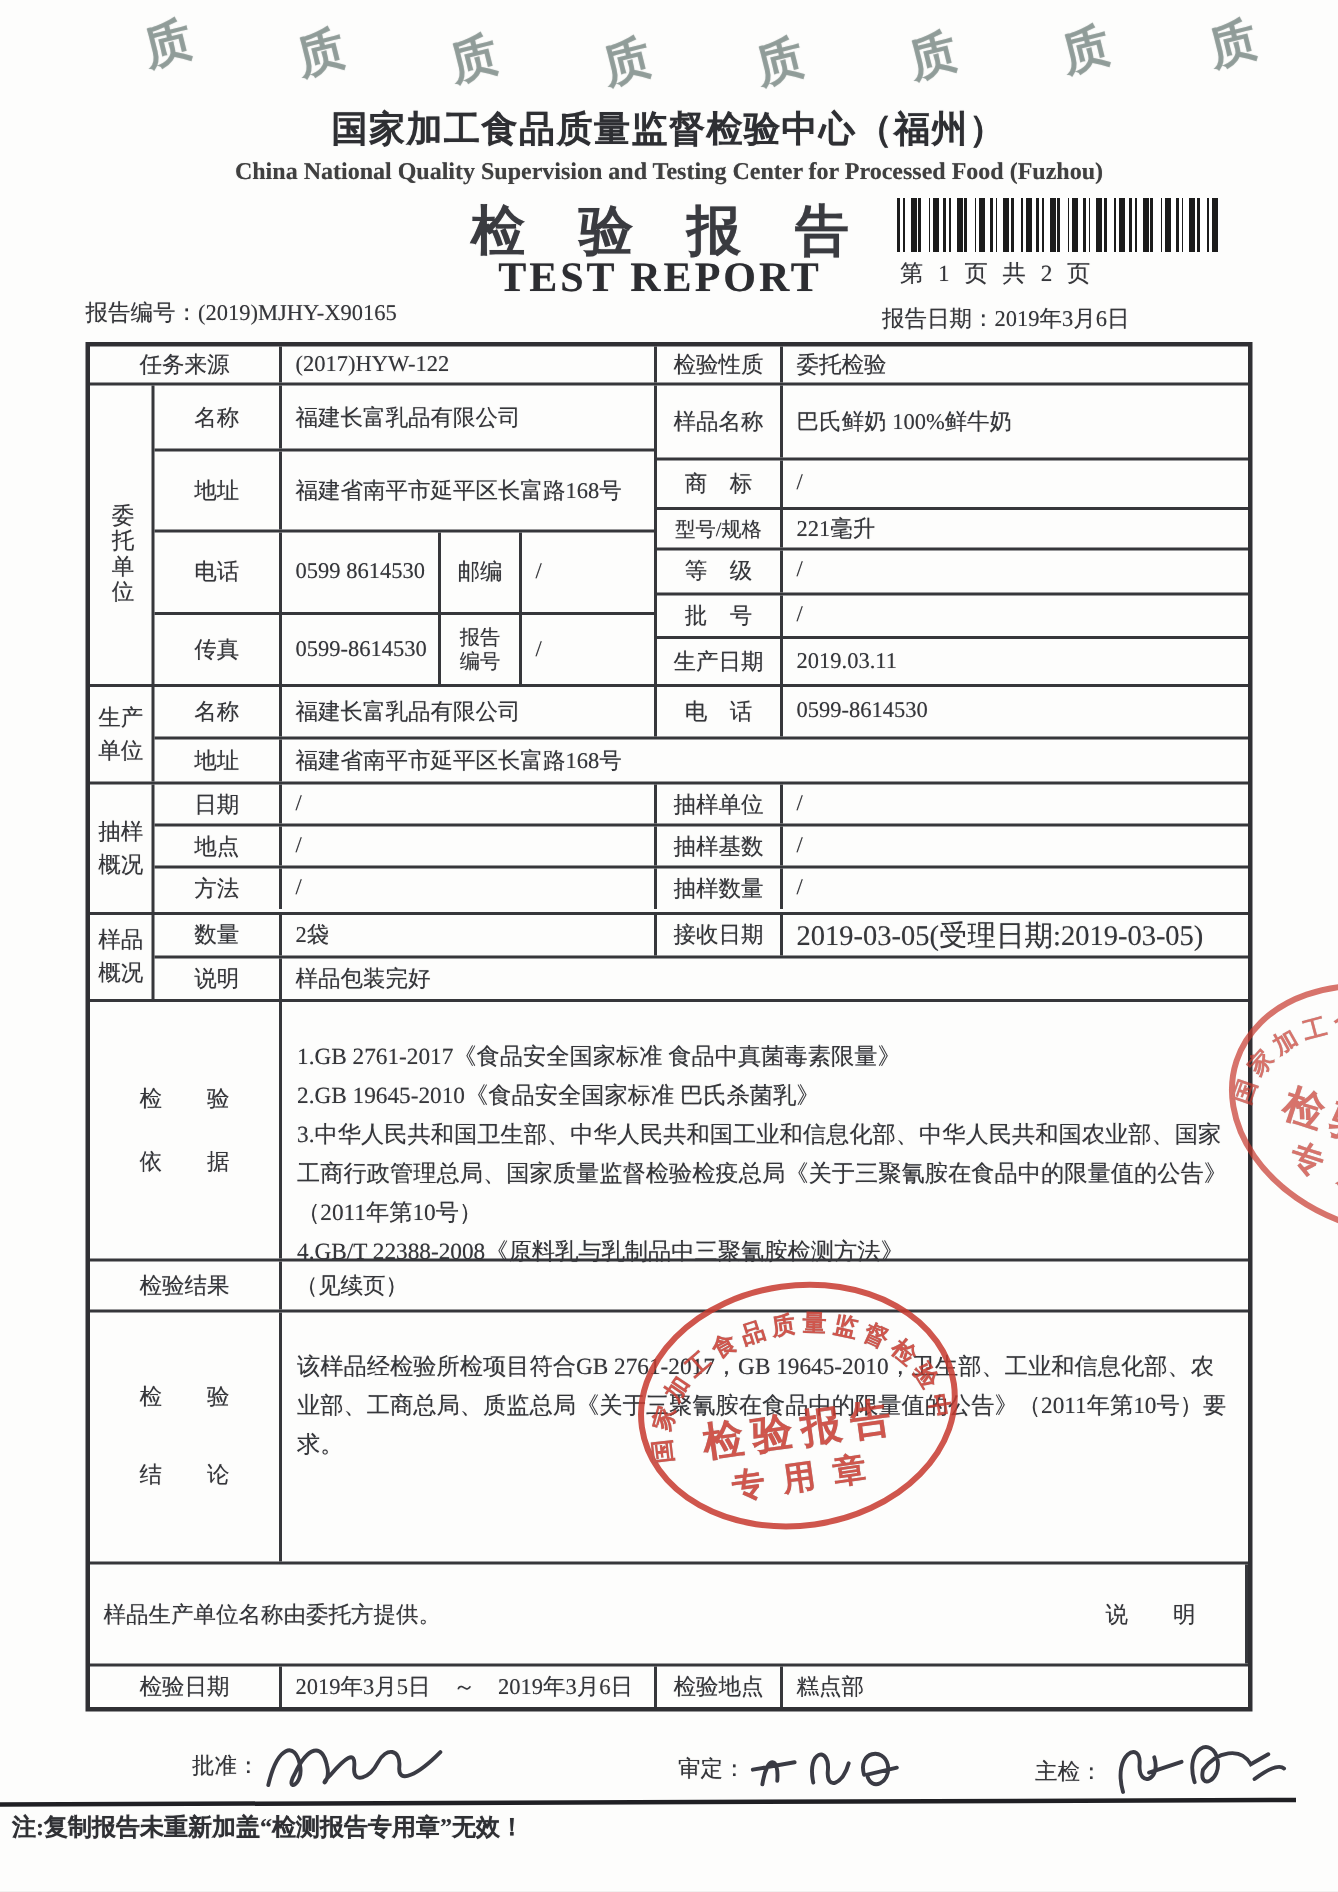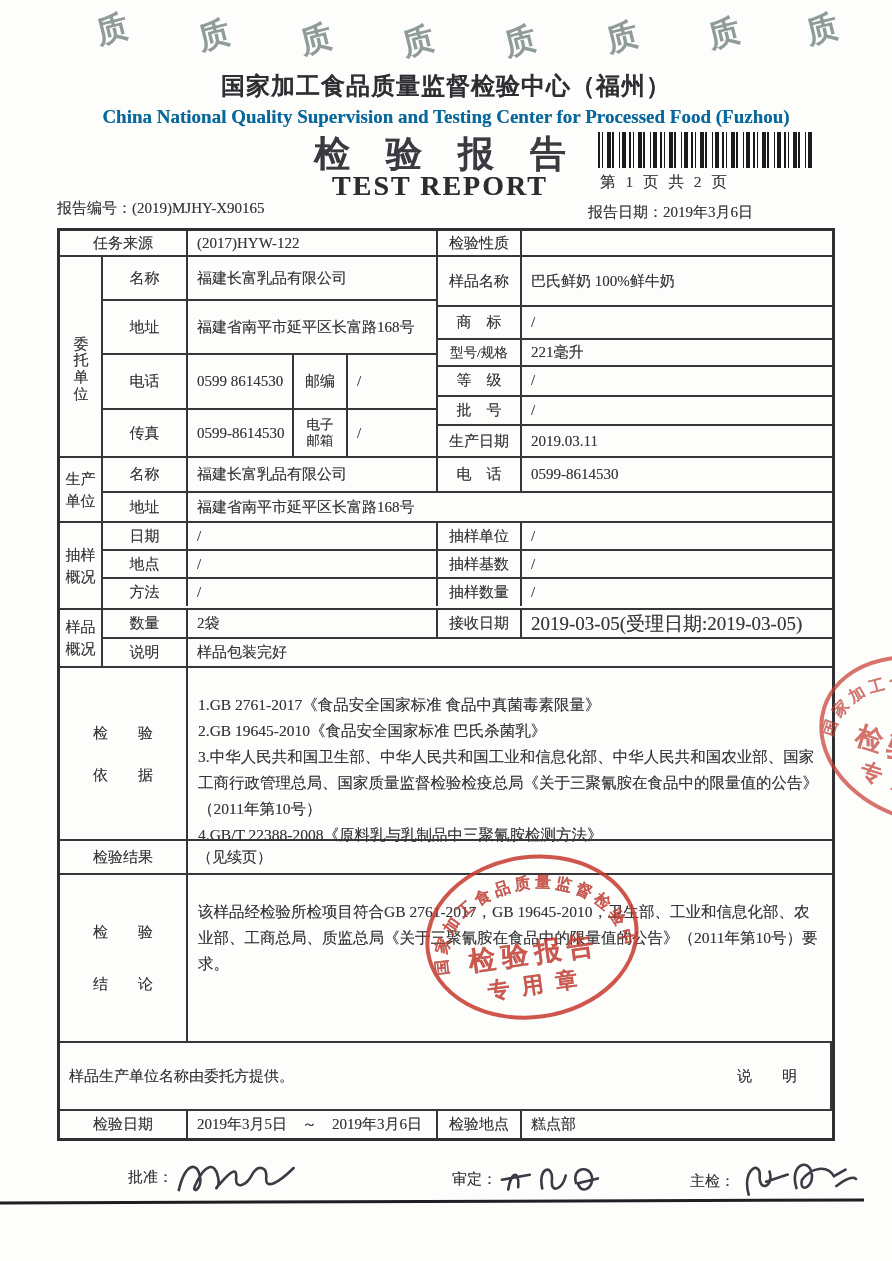--- a/index.html
+++ b/index.html
@@ -13,21 +13,21 @@
   .abs { position:absolute; }
   .scan { text-shadow:0 0 0.5px rgba(70,70,75,0.55); }
 
   
   .wm { position:absolute; font-size:32px; color:rgba(125,170,148,0.28);
         transform:rotate(-14deg); font-weight:bold; }
 
   
   .hdr-center { left:60px; top:70px; width:772px; text-align:center; }
   .org-cn { font-size:24px; font-weight:700; letter-spacing:1px; color:#2e2f33; }
-  .org-en { font-size:19px; font-weight:700; margin-top:4px; color:#0369a1; }
+  .org-en { font-size:16px; font-weight:700; margin-top:4px; color:#404040; }
   .title-cn { position:absolute; left:160px; top:130px; width:560px; text-align:center;
               font-size:36px; font-weight:600; color:#3a3b40; }
   .title-en { position:absolute; left:160px; top:170px; width:560px; text-align:center;
               font-size:28px; font-weight:700; letter-spacing:2px; color:#2c2d31; }
   .barcode { left:598px; top:132px; width:214px; height:36px;
     background:repeating-linear-gradient(90deg,
       #1c1c1c 0 2px, #fff 2px 4px, #1c1c1c 4px 5px, #fff 5px 9px,
       #1c1c1c 9px 13px, #fff 13px 14px, #1c1c1c 14px 16px, #fff 16px 21px,
       #1c1c1c 21px 22px, #fff 22px 24px, #1c1c1c 24px 28px, #fff 28px 31px); }
   .page-info { left:600px; top:172px; font-size:15.5px; letter-spacing:3px; }
@@ -87,20 +87,21 @@
   <div class="abs page-info">第 1 页  共 2 页</div>
   <div class="abs report-no"><span>报告编号：</span><span>(2019)MJHY-X90165</span></div>
   <div class="abs report-date"><span>报告日期：</span><span>2019年3月6日</span></div>
 
   <div class="tbl">
 
     <div class="band bb" style="height:26px">
       <div class="cell lab br" style="width:128px">任务来源</div>
       <div class="cell val br" style="width:250px">(2017)HYW-122</div>
       <div class="cell lab br" style="width:84px">检验性质</div>
+      <div class="cell val flex1">委托检验</div>
     </div>
 
     <div class="band bb" style="height:201px">
       <div style="width:378px;display:flex" class="br">
         <div class="grp-v br">委托单位</div>
         <div class="col flex1">
           <div class="row bb" style="height:44px">
             <div class="cell lab br" style="width:85px">名称</div>
             <div class="cell val flex1">福建长富乳品有限公司</div>
           </div>
@@ -110,21 +111,21 @@
           </div>
           <div class="row bb" style="height:55px">
             <div class="cell lab br" style="width:85px">电话</div>
             <div class="cell val br" style="width:106px">0599 8614530</div>
             <div class="cell lab br" style="width:54px">邮编</div>
             <div class="cell val flex1">/</div>
           </div>
           <div class="row" style="height:46px">
             <div class="cell lab br" style="width:85px">传真</div>
             <div class="cell val br" style="width:106px">0599-8614530</div>
-            <div class="cell lab br small" style="width:54px">电子邮箱</div>
+            <div class="cell lab br small" style="width:54px">报告编号</div>
             <div class="cell val flex1">/</div>
           </div>
         </div>
       </div>
       <div class="col flex1">
         <div class="row bb" style="height:51px">
           <div class="cell lab br" style="width:84px">样品名称</div>
           <div class="cell val flex1">巴氏鲜奶 100%鲜牛奶</div>
         </div>
         <div class="row bb" style="height:33px">
@@ -272,14 +273,15 @@
   <div class="abs sig-label" style="left:452px;top:1170px">审定：</div>
   <svg class="abs" style="left:498px;top:1158px;transform:rotate(-2deg)" width="110" height="48" viewBox="0 0 110 48">
     <path d="M10,30 C14,10 22,12 20,28 M4,20 L32,16 M44,30 C40,8 56,6 54,22 C52,36 64,32 68,18 M78,26 C74,10 92,8 94,20 C96,32 82,38 80,26 L100,22" fill="none" stroke="#3a3b44" stroke-width="2.6" stroke-linecap="round"></path>
   </svg>
   <div class="abs sig-label" style="left:690px;top:1172px">主检：</div>
   <svg class="abs" style="left:736px;top:1152px;transform:rotate(-3deg)" width="125" height="56" viewBox="0 0 125 56">
     <path d="M12,40 C6,14 26,6 24,22 C22,38 38,34 34,18 M30,28 L52,22 M60,36 C54,12 74,6 76,22 C78,36 62,42 66,28 C76,16 92,14 98,26 L110,20 M100,36 C106,32 116,26 120,30" fill="none" stroke="#3a3b44" stroke-width="2.6" stroke-linecap="round"></path>
   </svg>
 
   <div class="footer-line"></div>
+  <div class="abs note" style="left:8px;top:1208px">注:复制报告未重新加盖“检测报告专用章”无效！</div>
 
 </div>
 
 </body></html>

